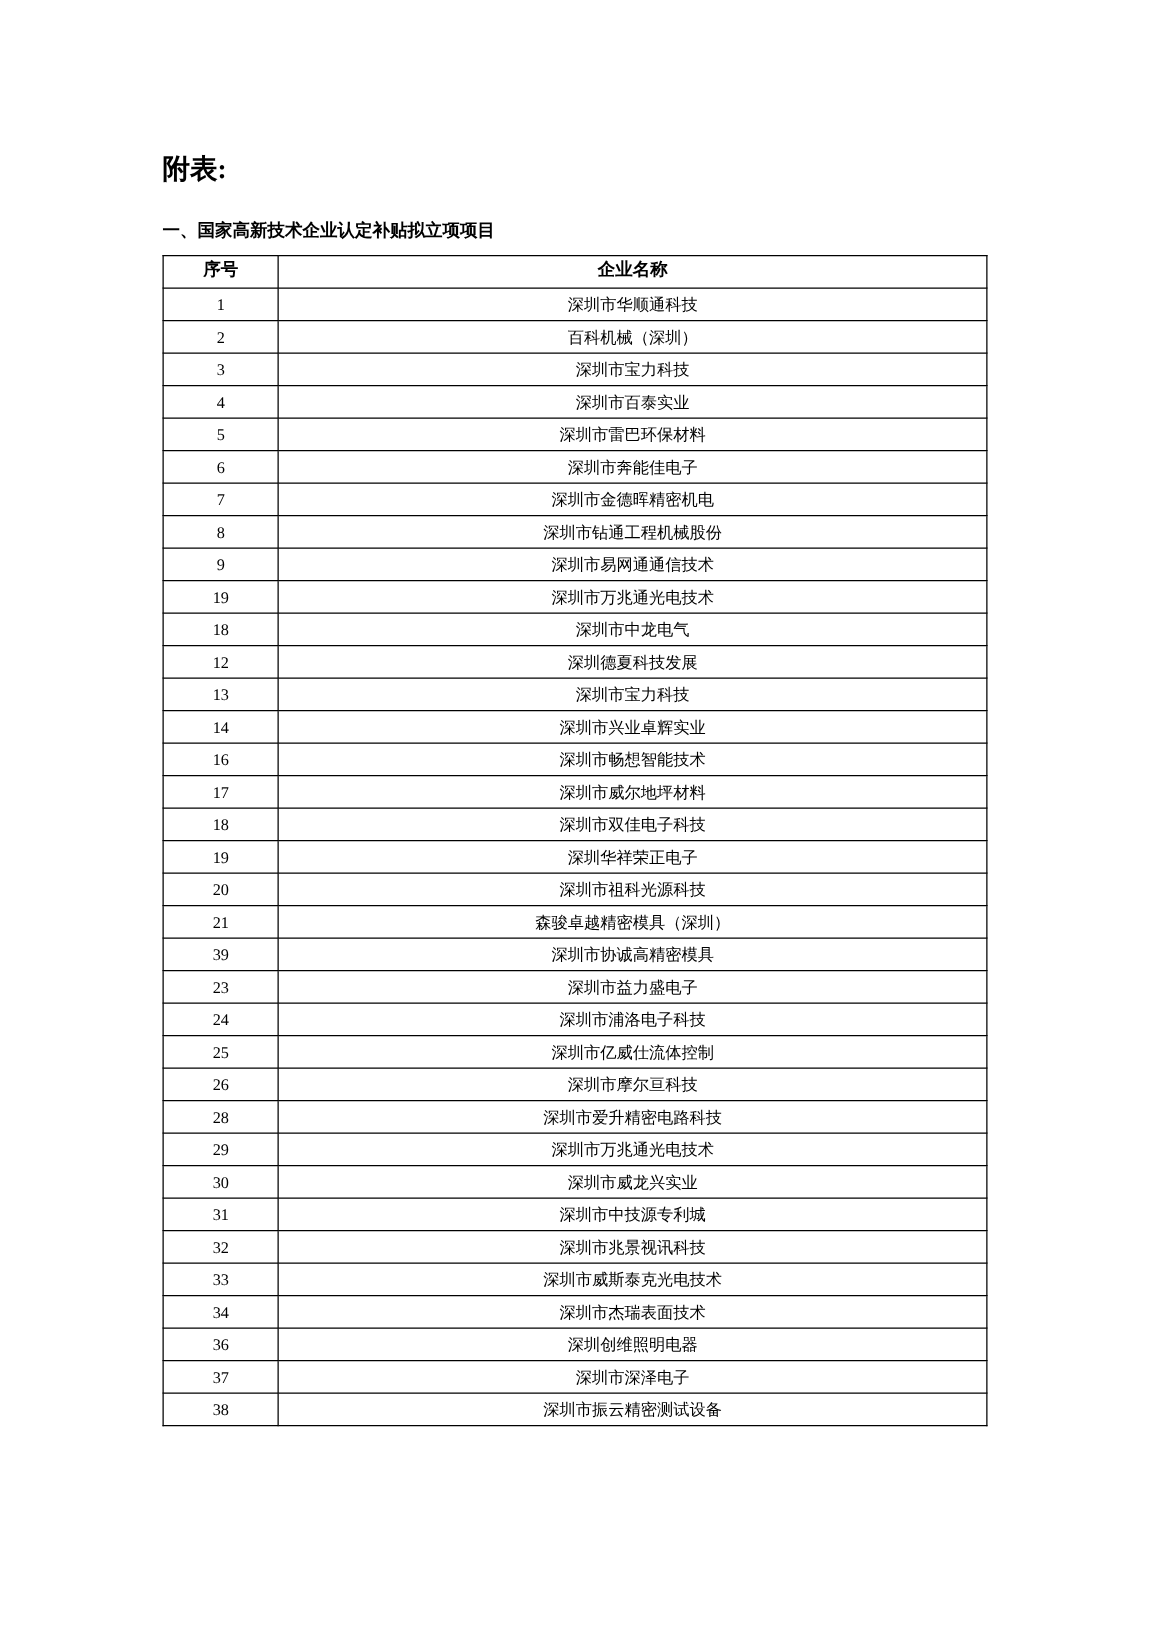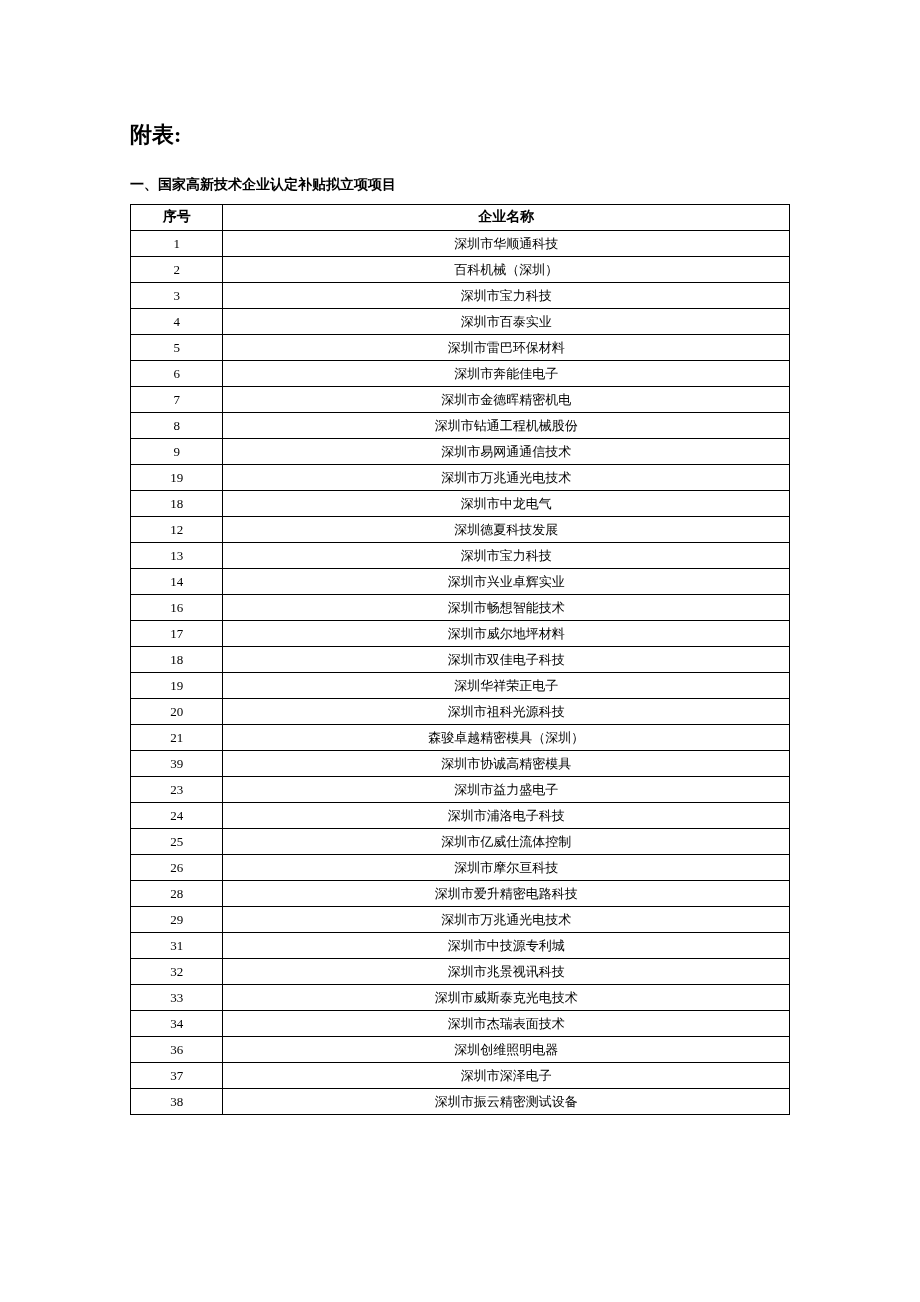--- a/index.html
+++ b/index.html
@@ -163,20 +163,24 @@
       </tr>
       <tr>
         <td>28</td>
         <td>深圳市爱升精密电路科技</td>
       </tr>
       <tr>
         <td>29</td>
         <td>深圳市万兆通光电技术</td>
       </tr>
       <tr>
+        <td>30</td>
+        <td>深圳市威龙兴实业</td>
+      </tr>
+      <tr>
         <td>31</td>
         <td>深圳市中技源专利城</td>
       </tr>
       <tr>
         <td>32</td>
         <td>深圳市兆景视讯科技</td>
       </tr>
       <tr>
         <td>33</td>
         <td>深圳市威斯泰克光电技术</td>

